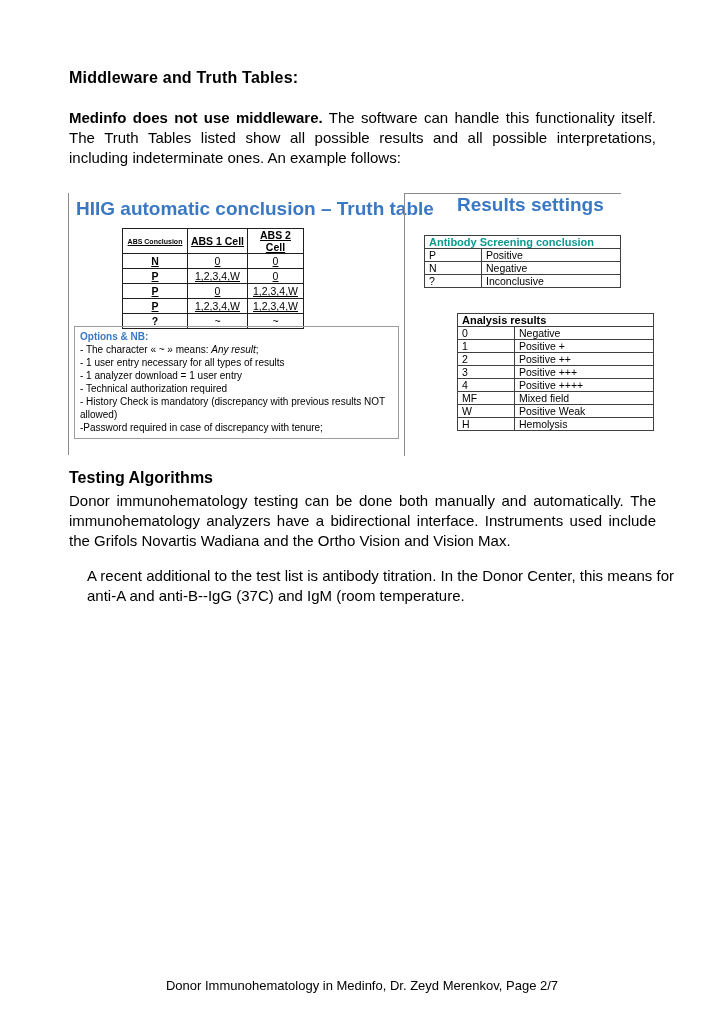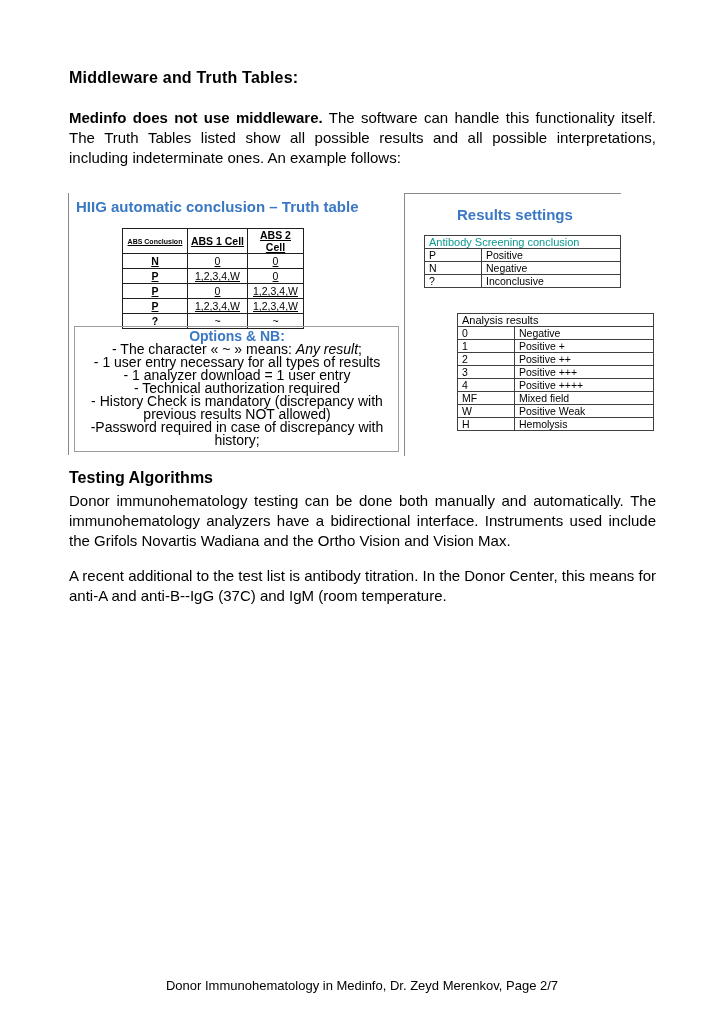--- a/index.html
+++ b/index.html
@@ -22,21 +22,21 @@
   }
   .intro { top: 108px; }
   .bold { font-weight: bold; }
 
   
   .left-panel-border {
     position: absolute; left: 68px; top: 193px; height: 262px; width: 0;
     border-left: 1px solid var(--panel_border, #8a8a8a);
   }
   .panel-title {
-    position: absolute; font-size: 15px; font-weight: bold;
+    position: absolute; font-size: 19px; font-weight: bold;
     color: var(--accent_blue, #3a78c4); white-space: nowrap;
   }
   .truth-title { left: 76px; top: 198px; }
   .truth-table {
     position: absolute; left: 122px; top: 228px;
     border-collapse: collapse; table-layout: fixed;
     font-size: 10.5px;
   }
   .truth-table th, .truth-table td {
     border: 1px solid var(--table_border, #1f1f1f);
@@ -44,55 +44,55 @@
   }
   .truth-table th { font-weight: bold; height: 15px; }
   .truth-table .th-small { font-size: 7px; }
   .truth-table .col0 { width: 60px; font-weight: bold; }
   .truth-table .col1 { width: 55px; }
   .truth-table .col2 { width: 51px; }
 
   .options-box {
     position: absolute; left: 74px; top: 326px; width: 314px;
     border: 1px solid #9d9d9d; padding: 3px 4px 4px 5px;
-    font-size: 14px; line-height: 13px; text-align: center;
+    font-size: 10px; line-height: 13px;
   }
   .options-title { color: var(--accent_blue, #3a78c4); font-weight: bold; }
 
   
   .results-panel-border {
     position: absolute; left: 404px; top: 193px; width: 216px; height: 262px;
     border-top: 1px solid var(--panel_border, #8a8a8a);
     border-left: 1px solid var(--panel_border, #8a8a8a);
   }
-  .results-title { left: 411px; top: 206px; padding-left: 46px; }
+  .results-title { left: 411px; top: 194px; padding-left: 46px; }
   .mini-table {
     position: absolute; left: 424px;
     border-collapse: collapse; table-layout: fixed;
     font-size: 10.5px;
   }
   .mini-table th, .mini-table td {
     border: 1px solid #3f3f3f; text-align: left;
     padding: 0 0 0 4px; height: 12px; overflow: hidden; white-space: nowrap;
   }
-  .mini-table th { font-weight: normal; font-size: 11px; }
+  .mini-table th { font-weight: bold; font-size: 11px; }
   .mini-table .k { width: 52px; }
   .mini-table .v { width: 134px; }
   .screening-table { top: 235px; }
   .screening-table th { color: var(--teal, #0b9a8f); }
   .analysis-table { top: 313px; margin-left: 33px; }
   .analysis-table td { height: 11.6px; }
 
   
   .testing-title {
     position: absolute; left: 69px; top: 469px;
     font-size: 16px; font-weight: bold;
   }
   .p1 { top: 491px; }
-  .p2 { top: 566px; }
+  .p2 { top: 566px; margin-left: 18px; }
   .p3 { top: 611px; }
   .p4 { top: 671px; }
 
   .footer {
     position: absolute; left: 0; top: 956px; width: 724px;
     text-align: center; font-size: 13px; margin-top: 22px;
   }
 </style>
 </head>
 <body>
@@ -143,21 +143,21 @@
   </tbody>
     </table>
 
   <div class="options-box">
     <div class="options-title">Options &amp; NB:</div>
     <div><span>- The character « ~ » means: </span><i>Any result</i><span>;</span></div>
     <div>- 1 user entry necessary for all types of results</div>
     <div>- 1 analyzer download = 1 user entry</div>
     <div>- Technical authorization required</div>
     <div>- History Check is mandatory (discrepancy with previous results NOT allowed)</div>
-    <div>-Password required in case of discrepancy with history;</div>
+    <div>-Password required in case of discrepancy with tenure;</div>
   </div>
 
   <div class="results-panel-border"></div>
   <div class="panel-title results-title">Results settings</div>
 
   <table class="mini-table screening-table">
     <tbody>
         <tr>
       <th colspan="2">Antibody Screening conclusion</th>
     </tr>

